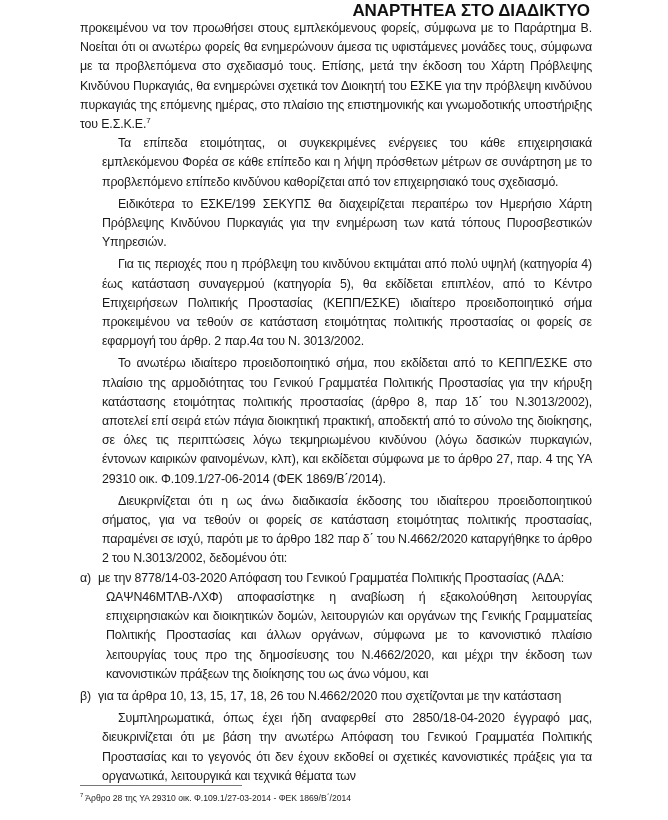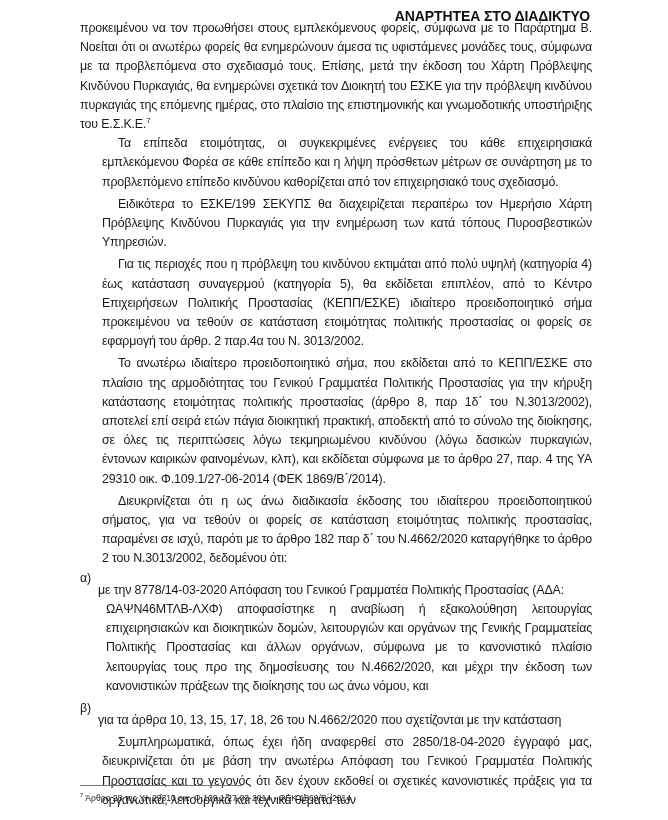--- a/index.html
+++ b/index.html
@@ -1,27 +1,27 @@
 <!DOCTYPE html>
 <html><head>
 <meta charset="utf-8">
 <style>
   html, body { margin: 0; padding: 0; background: #ffffff; }
   body { width: 668px; height: 820px; position: relative; overflow: hidden;
          font-family: "Liberation Sans", "DejaVu Sans", sans-serif; color: #1a1a1a; }
-  .header { position: absolute; right: 78px; top: 8px; font-weight: bold; font-size: 14px;
+  .header { position: absolute; right: 78px; top: 1px; font-weight: bold; font-size: 17px;
             letter-spacing: -0.1px; color: #111; white-space: nowrap; }
   .body { position: absolute; left: 80px; top: 19px; width: 512px; font-size: 12.4px;
           line-height: 19.2px; text-align: justify; letter-spacing: -0.15px; }
   .body p { margin: 0; }
   .body p.ind { text-indent: 16px; margin-left: 22px; }
   .body p.gap { margin-top: 3px; }
   .list-item { display: flex; }
   .list-item .marker { width: 18px; flex: 0 0 18px; }
-  .list-item .content { flex: 1; margin-top: 12px; }
+  .list-item .content { flex: 1; }
   .list-item .first { display: block; }
   .list-item .rest { display: block; padding-left: 8px; }
   sup { font-size: 8px; line-height: 0; }
   .fn-rule { position: absolute; left: 80px; top: 785px; width: 162px; height: 0;
              border-top: 1.5px solid #777; }
   .footnote { position: absolute; left: 80px; top: 793px; font-size: 8.6px; color: #222;
               white-space: nowrap; }
   .footnote sup { font-size: 6px; }
 </style>
 </head>

